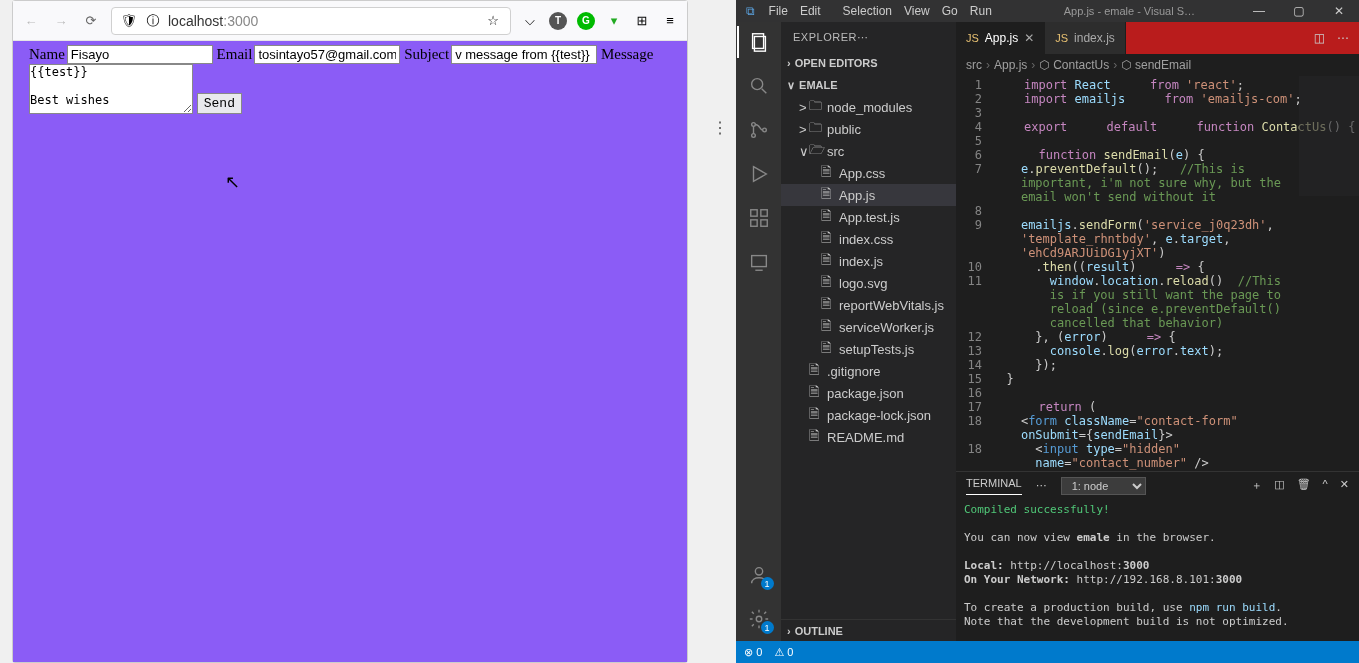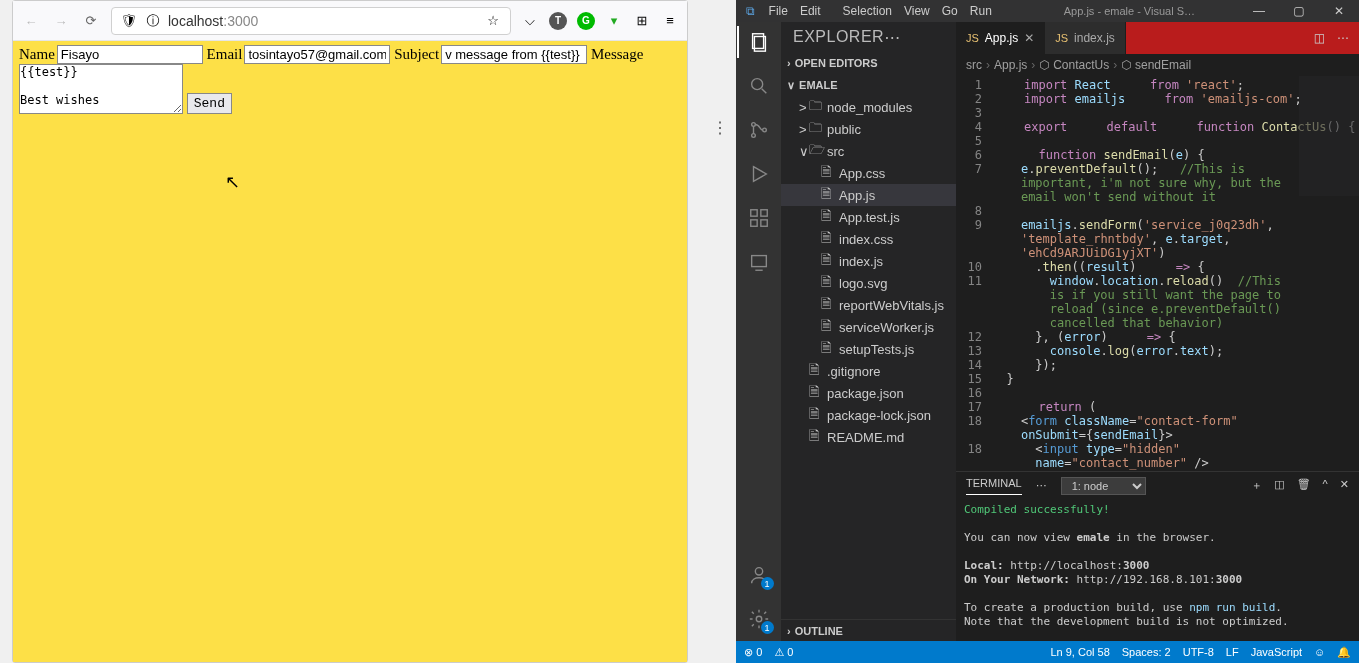--- a/index.html
+++ b/index.html
@@ -6,41 +6,41 @@
 body { font-family: -apple-system, "Segoe UI", sans-serif; font-size: 13px; background: #f0f0f0; width: 1359px; height: 663px; overflow: hidden; position: relative; }
 .browser { position: absolute; left: 12px; top: 0; width: 676px; height: 663px; background: #fff; border: 1px solid #ccc; border-radius: 3px; display: flex; flex-direction: column; }
 .browser-toolbar { height: 40px; display: flex; align-items: center; padding: 0 8px; border-bottom: 1px solid #e5e5e5; gap: 10px; background: #f9f9fb; }
 .nav-btn { width: 20px; height: 20px; display: flex; align-items: center; justify-content: center; color: #666; cursor: pointer; }
 .nav-btn.disabled { color: #bbb; }
 .url-bar { flex: 1; height: 28px; display: flex; align-items: center; border: 1px solid #d0d0d0; border-radius: 4px; background: #fff; padding: 0 8px; gap: 6px; }
 .url-text { flex: 1; color: #333; font-size: 14px; }
 .url-dim { color: #888; }
 .addon-icon { width: 18px; height: 18px; display: flex; align-items: center; justify-content: center; }
 .circ { border-radius: 50%; display: inline-flex; align-items: center; justify-content: center; width: 18px; height: 18px; font-size: 10px; font-weight: bold; color: #fff; }
-.browser-content { flex: 1; padding: 4px 6px; background: #fde047; font-family: serif; font-size: 15px; }
+.browser-content { flex: 1; padding: 4px 16px; background: #8b5cf6; font-family: serif; font-size: 15px; }
 .form-label { margin-right: 2px; }
 .form-input { font-family: Arial; font-size: 13px; border: 1px solid #888; padding: 1px 3px; height: 19px; }
 .form-textarea { font-family: monospace; font-size: 12px; border: 1px solid #888; width: 164px; height: 50px; vertical-align: bottom; resize: both; overflow: auto; }
 .form-button { font-family: Liberation Mono, monospace; font-size: 13px; border: 1px solid #888; background: #e9e9ed; padding: 2px 6px; cursor: pointer; vertical-align: bottom; }
 .cursor { position: absolute; left: 212px; top: 170px; font-size: 18px; color: #000; pointer-events: none; }
 .kebab { position: absolute; left: 712px; top: 118px; color: #555; font-size: 16px; }
 .vscode { position: absolute; left: 736px; top: 0; width: 623px; height: 663px; background: #1e1e1e; color: #ccc; font-family: "Segoe UI", sans-serif; font-size: 12px; display: flex; flex-direction: column; }
 .vs-titlebar { height: 22px; background: #323233; display: flex; align-items: center; gap: 14px; padding-left: 10px; color: #ccc; font-size: 12px; }
 .vs-titlebar .menu-item { color: #ccc; }
 .vs-titlebar .title { flex: 1; text-align: center; color: #999; font-size: 11px; }
 .win-controls { display: flex; }
 .win-controls > div { width: 40px; height: 22px; display: flex; align-items: center; justify-content: center; color: #ccc; }
 .vs-main { flex: 1; display: flex; overflow: hidden; }
 .activity-bar { width: 45px; background: #333333; display: flex; flex-direction: column; align-items: center; padding-top: 8px; gap: 20px; }
 .act-icon { width: 24px; height: 24px; display: flex; align-items: center; justify-content: center; color: #888; position: relative; }
 .act-icon.active { color: #fff; }
 .act-icon.active::before { content: ""; position: absolute; left: -10px; top: -4px; width: 2px; height: 32px; background: #fff; }
 .badge { position: absolute; bottom: -3px; right: -3px; background: #007acc; color: #fff; font-size: 9px; border-radius: 50%; width: 13px; height: 13px; display: flex; align-items: center; justify-content: center; }
 .sidebar { width: 175px; background: #252526; display: flex; flex-direction: column; }
-.sb-header { height: 30px; display: flex; align-items: center; justify-content: flex-start; padding: 0 12px; color: #bbb; font-size: 16px; letter-spacing: 0.5px; }
+.sb-header { height: 30px; display: flex; align-items: center; justify-content: flex-start; padding: 0 12px; color: #bbb; font-size: 11px; letter-spacing: 0.5px; }
 .sb-section { height: 22px; display: flex; align-items: center; padding-left: 6px; font-size: 11px; font-weight: bold; color: #ccc; gap: 4px; }
 .sb-tree { flex: 1; overflow: auto; font-size: 13px; }
 .tree-item { height: 22px; display: flex; align-items: center; color: #ccc; cursor: pointer; }
 .tree-item.active { background: #37373d; }
 .tree-item .chev { width: 10px; display: inline-block; color: #ccc; }
 .tree-item .ico { width: 14px; margin-right: 4px; color: #c5c5c5; }
 .editor-area { flex: 1; display: flex; flex-direction: column; background: #1e1e1e; min-width: 0; }
 .tabs { height: 32px; background: #b91c1c; display: flex; }
 .tab { display: flex; align-items: center; gap: 6px; padding: 0 10px; background: #2d2d2d; color: #aaa; border-right: 1px solid #1e1e1e; font-size: 12px; }
 .tab.active { background: #1e1e1e; color: #fff; }
@@ -355,23 +355,14 @@
             <div>To create a production build, use <span class="t-cyan">npm run build</span>.</div>
             <div>Note that the development build is not optimized.</div>
             <div>&nbsp;</div>
           </div>
       </div>
     </div>
   </div>
   <div class="statusbar">
     <span>⊗ 0</span>
     <span>⚠ 0</span>
-    <div class="right">
-      <span>Ln 9, Col 58</span>
-      <span>Spaces: 2</span>
-      <span>UTF-8</span>
-      <span>LF</span>
-      <span>JavaScript</span>
-      <span>☺</span>
-      <span>🔔</span>
-    </div>
   </div>
 </div>
 
 </body></html>

